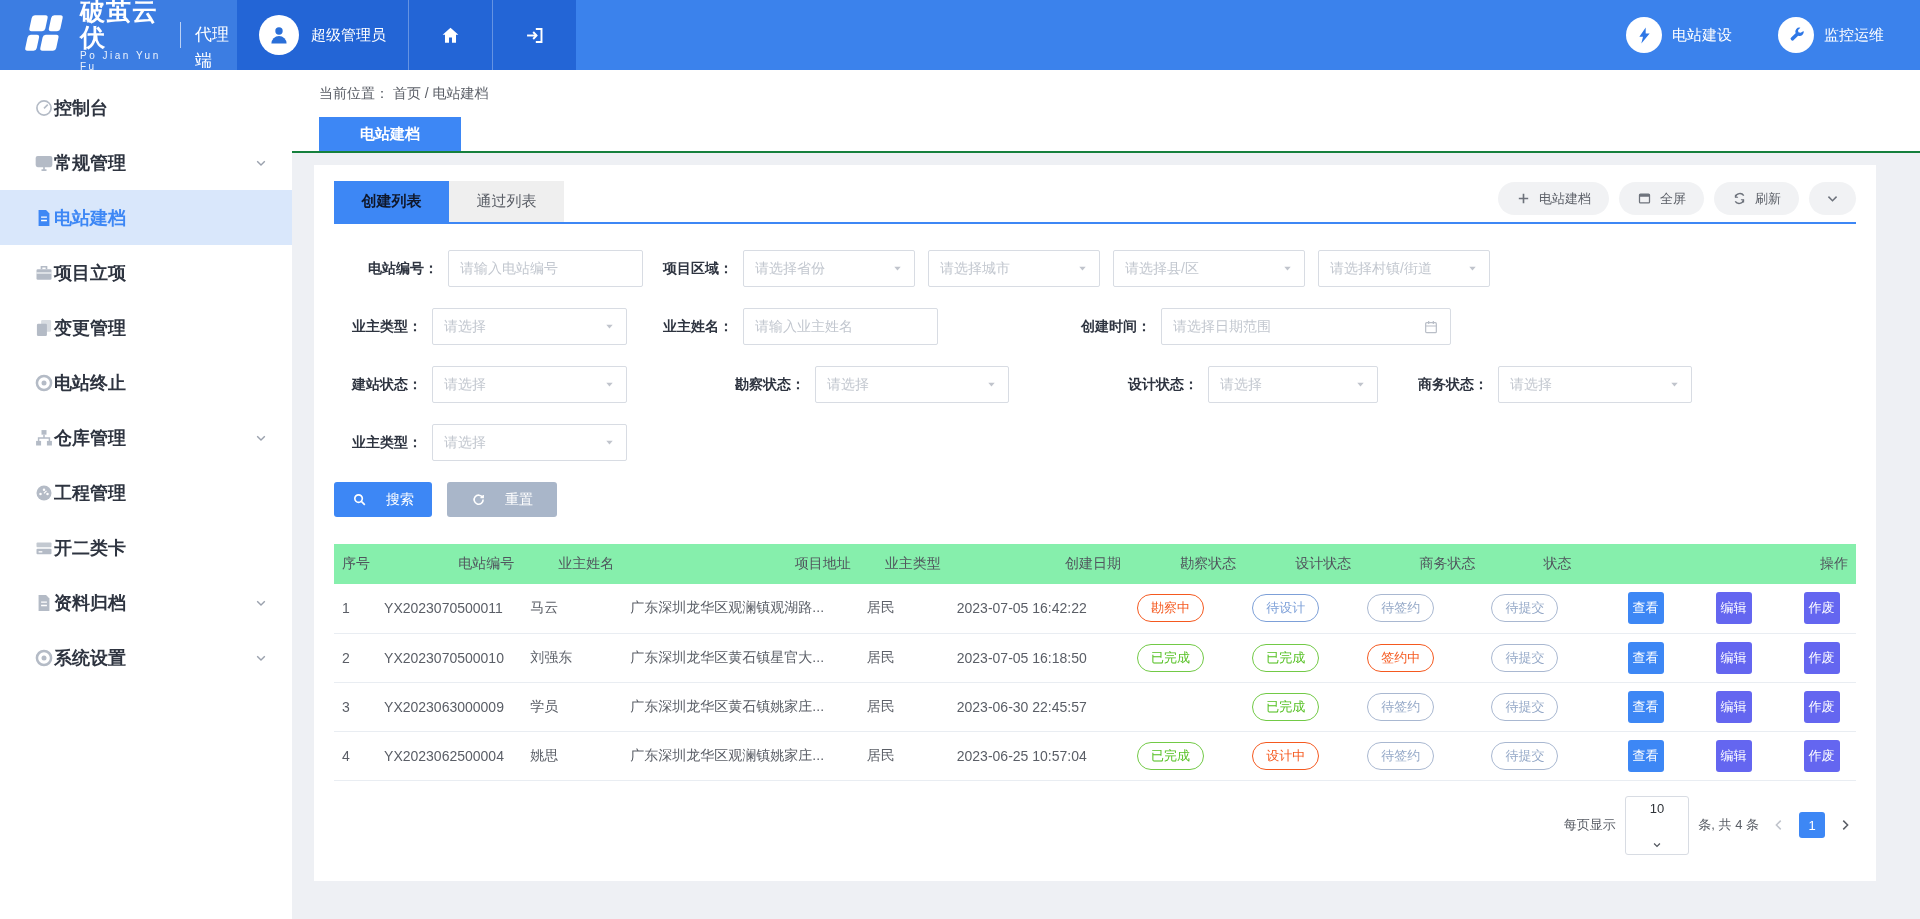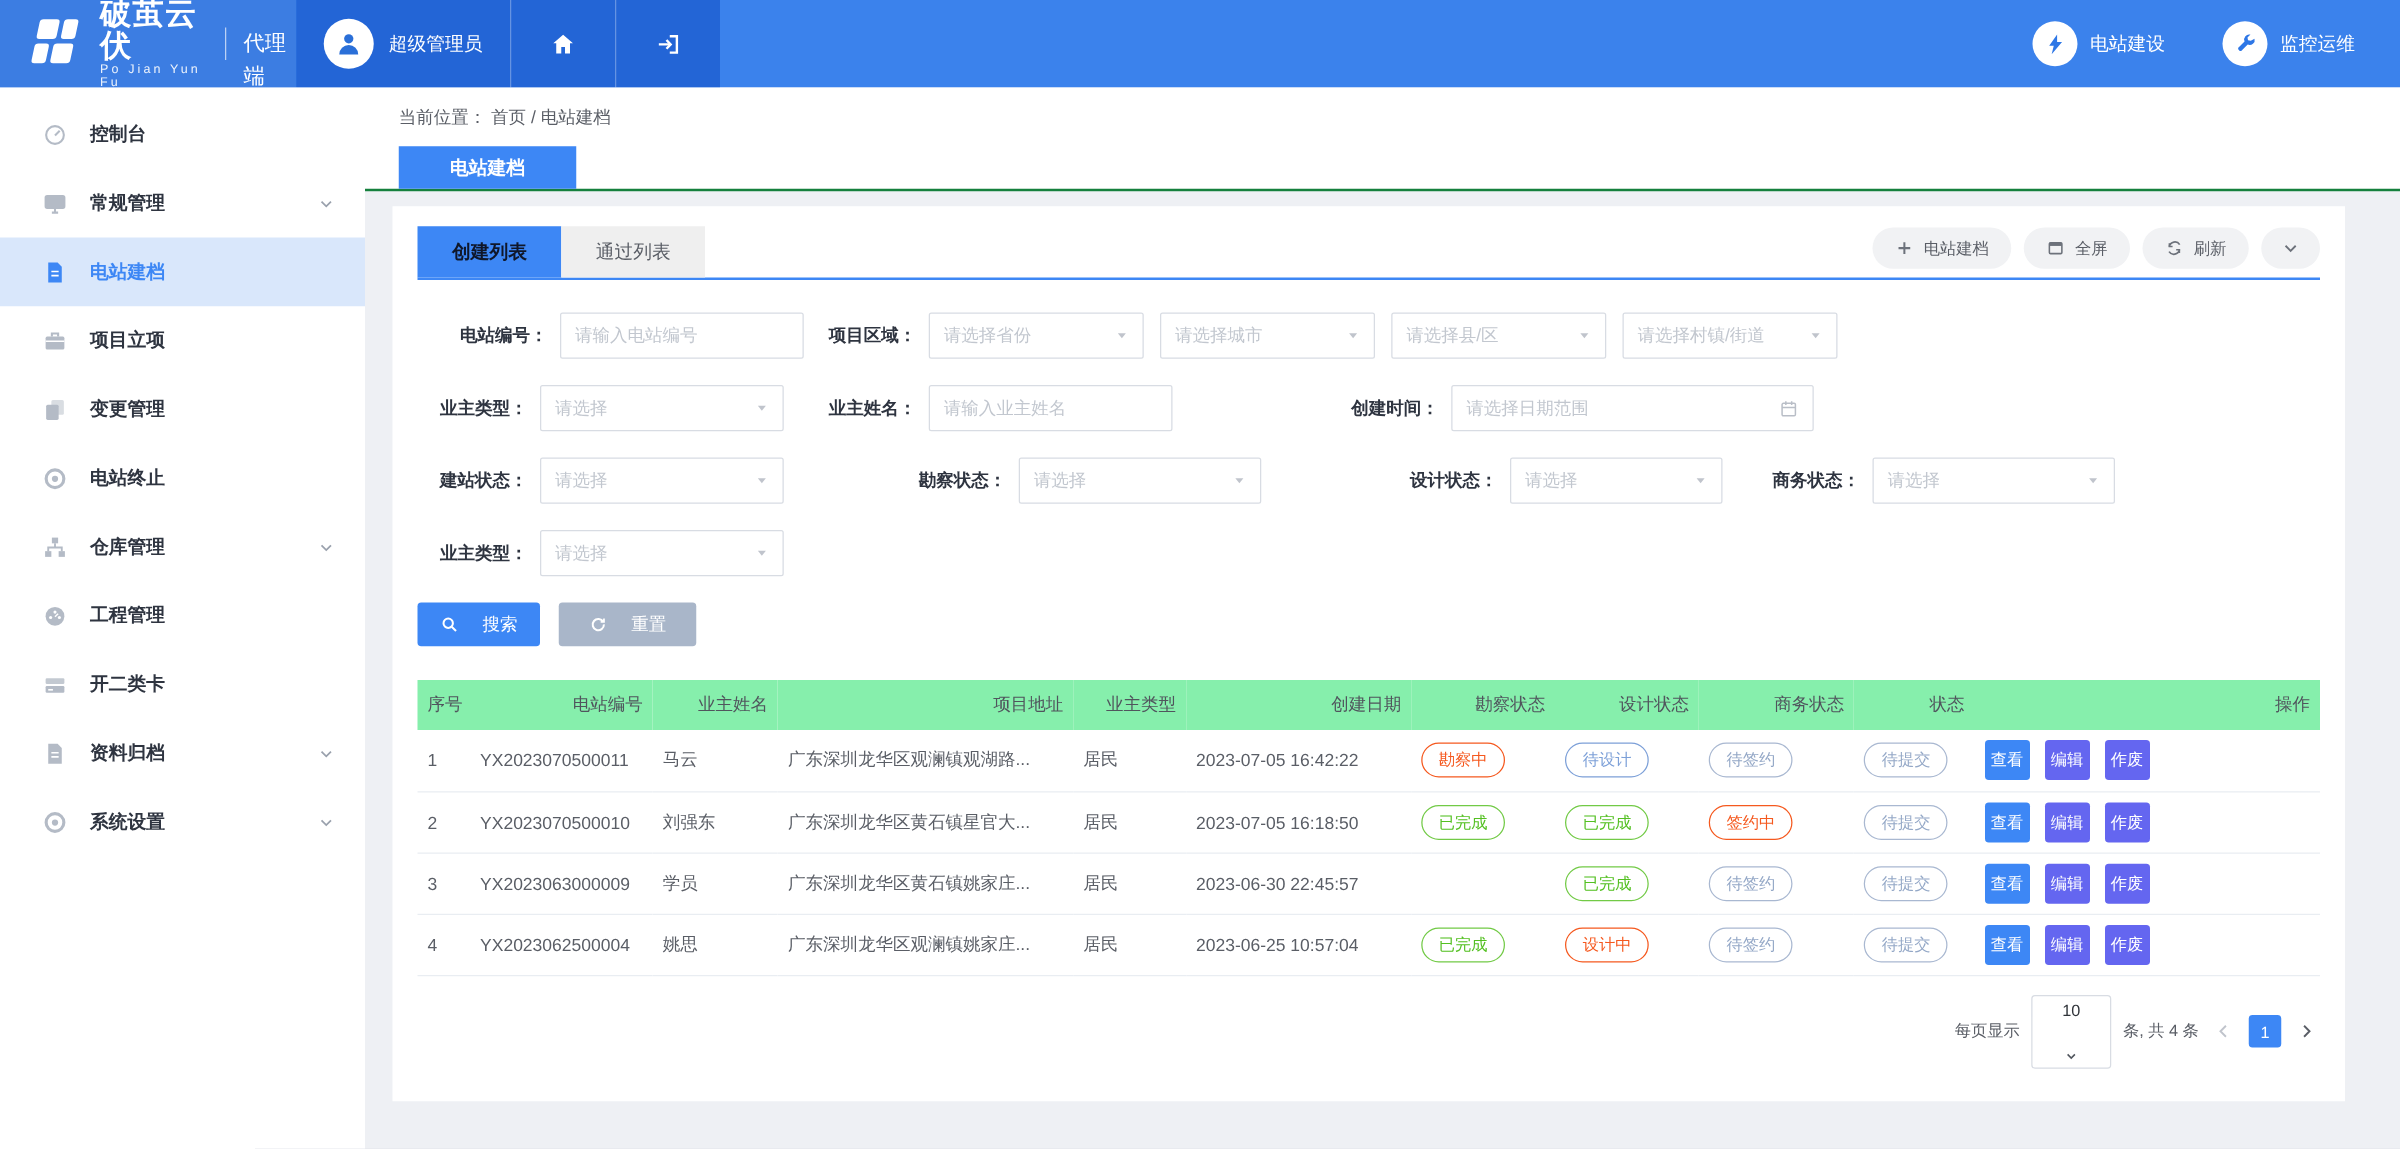--- a/index.html
+++ b/index.html
@@ -25,21 +25,21 @@
   .quick-link { display:flex; align-items:center; gap:10px; cursor:pointer; }
   .ql-circle { width:36px; height:36px; border-radius:50%; background:#fff; display:flex; align-items:center; justify-content:center; }
   .ql-circle svg { width:19px; height:19px; color:#2e77e6; }
   .quick-link span.lbl { font-size:15px; }
 
   
   .sidebar { position:absolute; top:70px; left:0; bottom:0; width:292px; background:#fff; padding-top:10px; }
   .side-item { height:55px; display:flex; align-items:center; padding:0 24px 0 34px; cursor:pointer; color:#2e3440; }
   .side-item .icon { width:20px; height:20px; color:#b4bbc6; display:flex; }
   .side-item .icon svg { width:20px; height:20px; }
-  .side-item .lbl { margin-left:18px; font-size:15px; font-weight:700; }
+  .side-item .lbl { font-size:18px; font-weight:700; }
   .side-item .chev { margin-left:auto; color:#9aa1ad; display:flex; }
   .side-item .chev svg { width:14px; height:14px; }
   .side-item.active { background:#d9e7fb; color:#3d87f5; }
   .side-item.active .icon { color:#3d87f5; }
 
   
   .main { position:absolute; top:70px; left:292px; right:0; bottom:0; }
   .top-strip { background:#fff; border-bottom:2px solid #15803d; }
   .breadcrumb { padding:15px 0 12px 27px; font-size:14px; color:#5a5e66; }
   .page-tab { margin-left:27px; margin-top:2px; width:142px; height:34px; background:#3d87f5; color:#fff; display:flex; align-items:center; justify-content:center; font-size:15px; font-weight:700; cursor:pointer; }
@@ -78,21 +78,21 @@
   
   .grid { width:100%; border-collapse:collapse; margin-top:27px; table-layout:fixed; }
   .grid thead th { background:#86efac; height:40px; font-size:14px; color:#50555d; font-weight:400; text-align:right; padding:0 8px; white-space:nowrap; }
   .grid tbody td { height:49px; border-bottom:1px solid #e9edf2; font-size:14px; color:#5a5e66; padding:0 8px; white-space:nowrap; overflow:hidden; }
   .badge { display:inline-block; padding:4px 13px; border:1px solid; border-radius:14px; font-size:13px; background:#fff; }
   .badge.warning { color:#f5591f; border-color:#f5591f; }
   .badge.success { color:#54c022; border-color:#72ca46; }
   .badge.info    { color:#7da0d8; border-color:#7da0d8; }
   .badge.pending { color:#94a8c7; border-color:#a9b8d1; }
   .actions { display:flex; gap:12px; }
-  .act-btn { border:none; border-radius:3px; color:#fff; font-size:13px; padding:7px 5px; cursor:pointer; font-family:Liberation Serif, serif; }
+  .act-btn { border:none; border-radius:3px; color:#fff; font-size:13px; padding:7px 5px; cursor:pointer; font-family:Liberation Serif, serif;margin-left:40px; }
   .act-view { background:#3d87f5; }
   .act-edit { background:#6466f0; }
 
   
   .pagination { display:flex; justify-content:flex-end; align-items:center; gap:9px; margin-top:15px; font-size:13px; color:#5a5e66; }
   .pg-size { display:flex; align-items:center; gap:24px; border:1px solid #d8dce3; border-radius:3px; padding:4px 24px; cursor:pointer; color:#30343a;flex-direction:column; }
   .pg-size svg { width:10px; height:10px; color:#50555d; }
   .pg-arrow { display:flex; align-items:center; cursor:pointer; padding:0 4px; }
   .pg-arrow svg { width:14px; height:14px; }
   .pg-prev { color:#c0c4cc; } .pg-next { color:#5a5e66; }
@@ -377,21 +377,21 @@
                   </span>
                 </div>
                 <div class="control select" style="width: 172px;">
                   <span class="ph">请选择城市</span>
                   <span class="caret">
                     <svg viewBox="0 0 24 24" fill="currentColor">
                       <path d="M5 8l7 8.5L19 8z"></path>
                     </svg>
                   </span>
                 </div>
-                <div class="control select" style="width: 172px;">
+                <div class="control select" style="width: 192px;">
                   <span class="ph">请选择县/区</span>
                   <span class="caret">
                     <svg viewBox="0 0 24 24" fill="currentColor">
                       <path d="M5 8l7 8.5L19 8z"></path>
                     </svg>
                   </span>
                 </div>
                 <div class="control select" style="width: 172px;">
                   <span class="ph">请选择村镇/街道</span>
                   <span class="caret">

